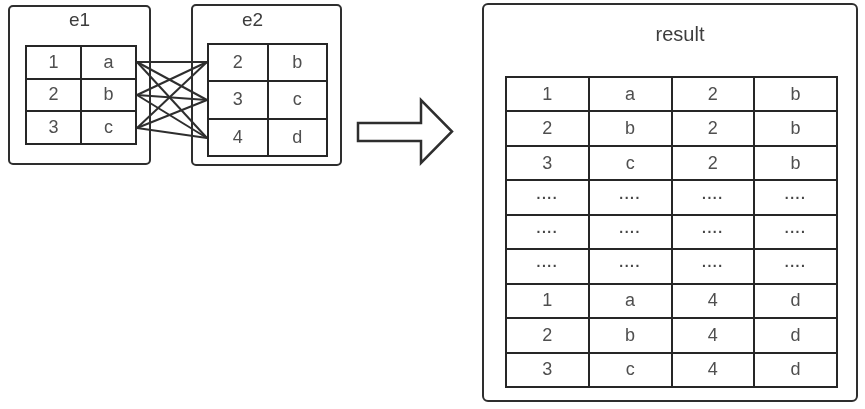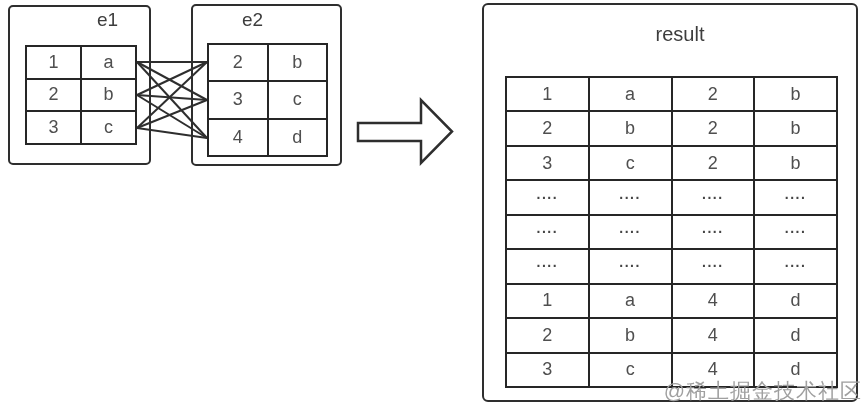--- a/index.html
+++ b/index.html
@@ -40,21 +40,21 @@
     position:absolute; right:3px; top:377px;
     color:#a0a0a0; font-size:21px; letter-spacing:1px; white-space:nowrap;
   }
 </style>
 </head>
 <body>
 
 <div class="canvas">
 
   <div class="box" style="left:8px; top:5px; width:143px; height:160px;"></div>
-  <div class="box-title" style="left:8px; top:9px; width:143px;margin-left:28px;">e1</div>
+  <div class="box-title" style="left:8px; top:9px; width:143px;">e1</div>
 
   <div class="box" style="left:191px; top:4px; width:151px; height:162px;"></div>
   <div class="box-title" style="left:191px; top:9px; width:123px;">e2</div>
 
   <div class="box" style="left:482px; top:3px; width:376px; height:399px; border-radius:6px;"></div>
   <div class="box-title" style="left:492px; top:23px; width:376px; font-size:20px;">result</div>
 
   <svg class="lines-layer" viewBox="0 0 865 409">
     <g stroke="#2e2e2e" stroke-width="2" fill="none">
       <line x1="137" y1="62" x2="207" y2="62"></line>
@@ -144,15 +144,14 @@
     <div class="cell">2</div>
     <div class="cell">b</div>
     <div class="cell">4</div>
     <div class="cell">d</div>
     <div class="cell">3</div>
     <div class="cell">c</div>
     <div class="cell">4</div>
     <div class="cell">d</div>
   </div>
 
-  <div class="watermark">@稀土掘金技术社区</div>
 
 </div>
 
 </body></html>

